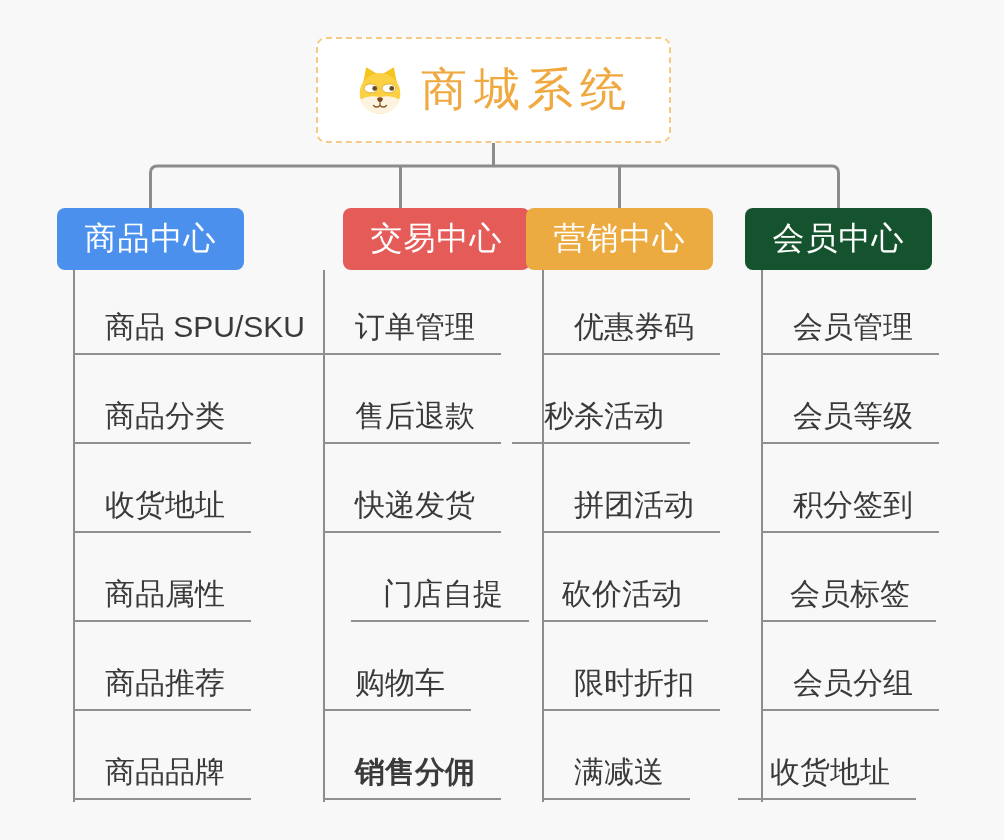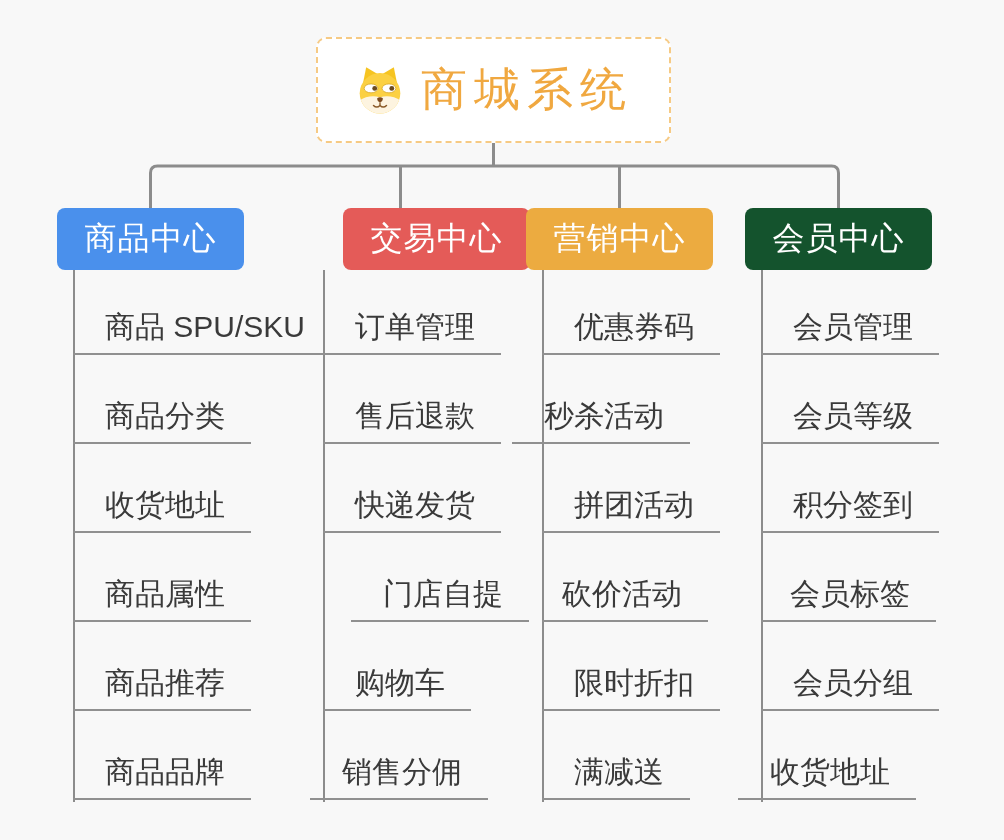--- a/index.html
+++ b/index.html
@@ -126,21 +126,21 @@
       <div class="leaf-row" style="left: 73px; top: 582px;">商品属性</div>
       <div class="leaf-row" style="left: 73px; top: 671px;">商品推荐</div>
       <div class="leaf-row" style="left: 73px; top: 760px;">商品品牌</div>
       <div class="branch-header" style="left: 307px; top: 208px; background: rgb(228, 91, 88); margin-left: 36px;">交易中心</div>
       <div class="trunk" style="left: 323px; top: 270px; height: 532px;"></div>
       <div class="leaf-row" style="left: 323px; top: 315px;">订单管理</div>
       <div class="leaf-row" style="left: 323px; top: 404px;">售后退款</div>
       <div class="leaf-row" style="left: 323px; top: 493px;">快递发货</div>
       <div class="leaf-row" style="left: 323px; top: 582px; margin-left: 28px;">门店自提</div>
       <div class="leaf-row" style="left: 323px; top: 671px;">购物车</div>
-      <div class="leaf-row" style="left: 310px; top: 760px;">销售分佣</div>
+      <div class="leaf-row" style="left: 323px; top: 760px; font-weight: bold;">销售分佣</div>
       <div class="branch-header" style="left: 526px; top: 208px; background: rgb(236, 171, 64);">营销中心</div>
       <div class="trunk" style="left: 542px; top: 270px; height: 532px;"></div>
       <div class="leaf-row" style="left: 542px; top: 315px;">优惠券码</div>
       <div class="leaf-row" style="left: 512px; top: 404px;">秒杀活动</div>
       <div class="leaf-row" style="left: 542px; top: 493px;">拼团活动</div>
       <div class="leaf-row" style="left: 542px; top: 582px; padding-left: 20px;">砍价活动</div>
       <div class="leaf-row" style="left: 542px; top: 671px;">限时折扣</div>
       <div class="leaf-row" style="left: 542px; top: 760px;">满减送</div>
       <div class="branch-header" style="left: 745px; top: 208px; background: #14532d;">会员中心</div>
       <div class="trunk" style="left: 761px; top: 270px; height: 532px;"></div>

